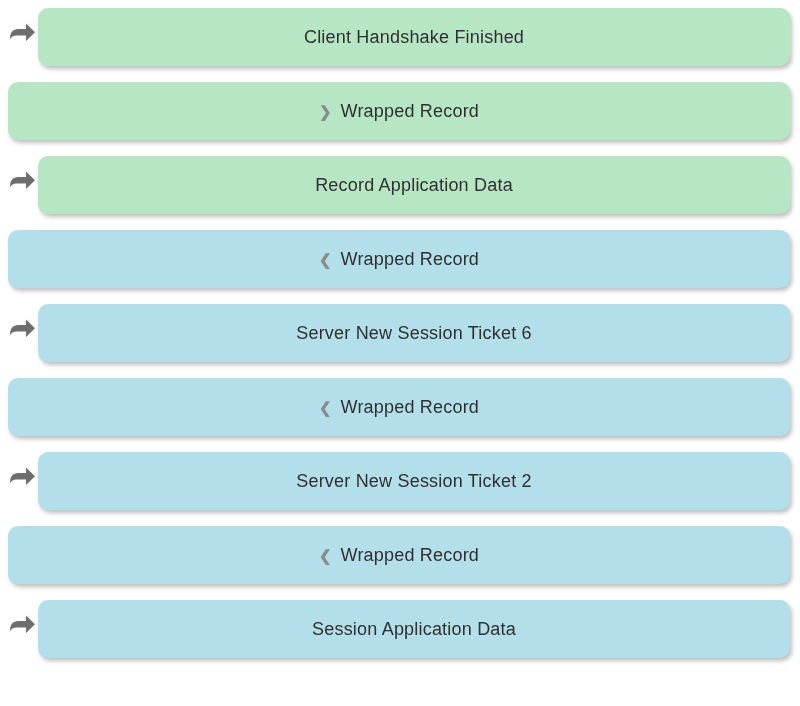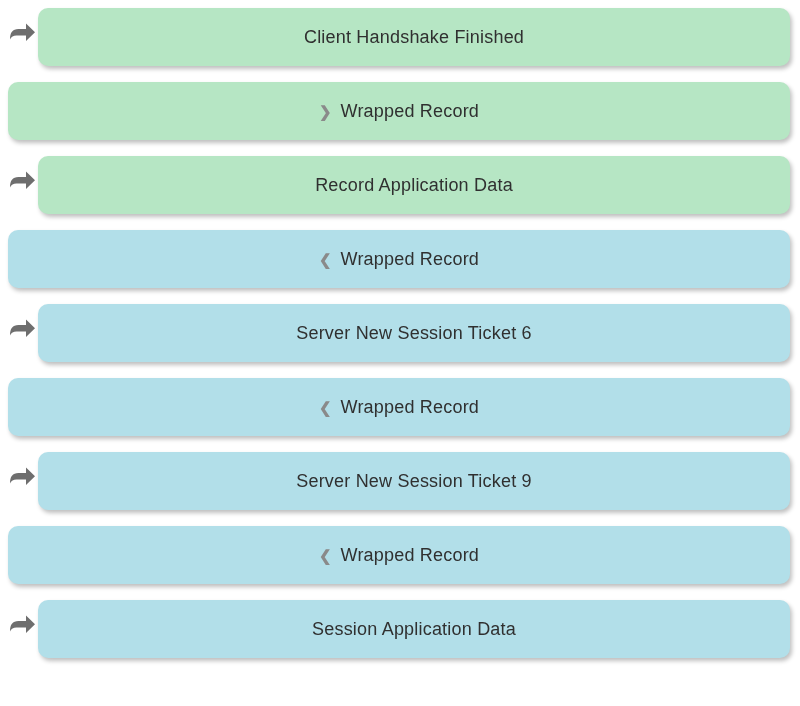--- a/index.html
+++ b/index.html
@@ -117,21 +117,21 @@
     </div>
   </div>
 
   <div class="row">
     <span class="arrow-slot">
       <svg width="28" height="20" viewBox="0 0 28 20" fill="currentColor" aria-hidden="true">
         <path d="M2 17.5 C2 10.5 4.5 7 10.5 7 L18 7 L18 1.5 L27 10.2 L18 19 L18 13.5 L8.5 13.5 C5.5 13.5 3 14.8 2 17.5 Z"></path>
       </svg>
     </span>
     <div class="bar server">
-      <span class="label">Server New Session Ticket 9</span>
+      <span class="label">Server New Session Ticket 2</span>
     </div>
   </div>
 
   <div class="row">
     <div class="bar server">
       <span class="chevron">❮</span>
       <span class="label">Wrapped Record</span>
     </div>
   </div>
 

